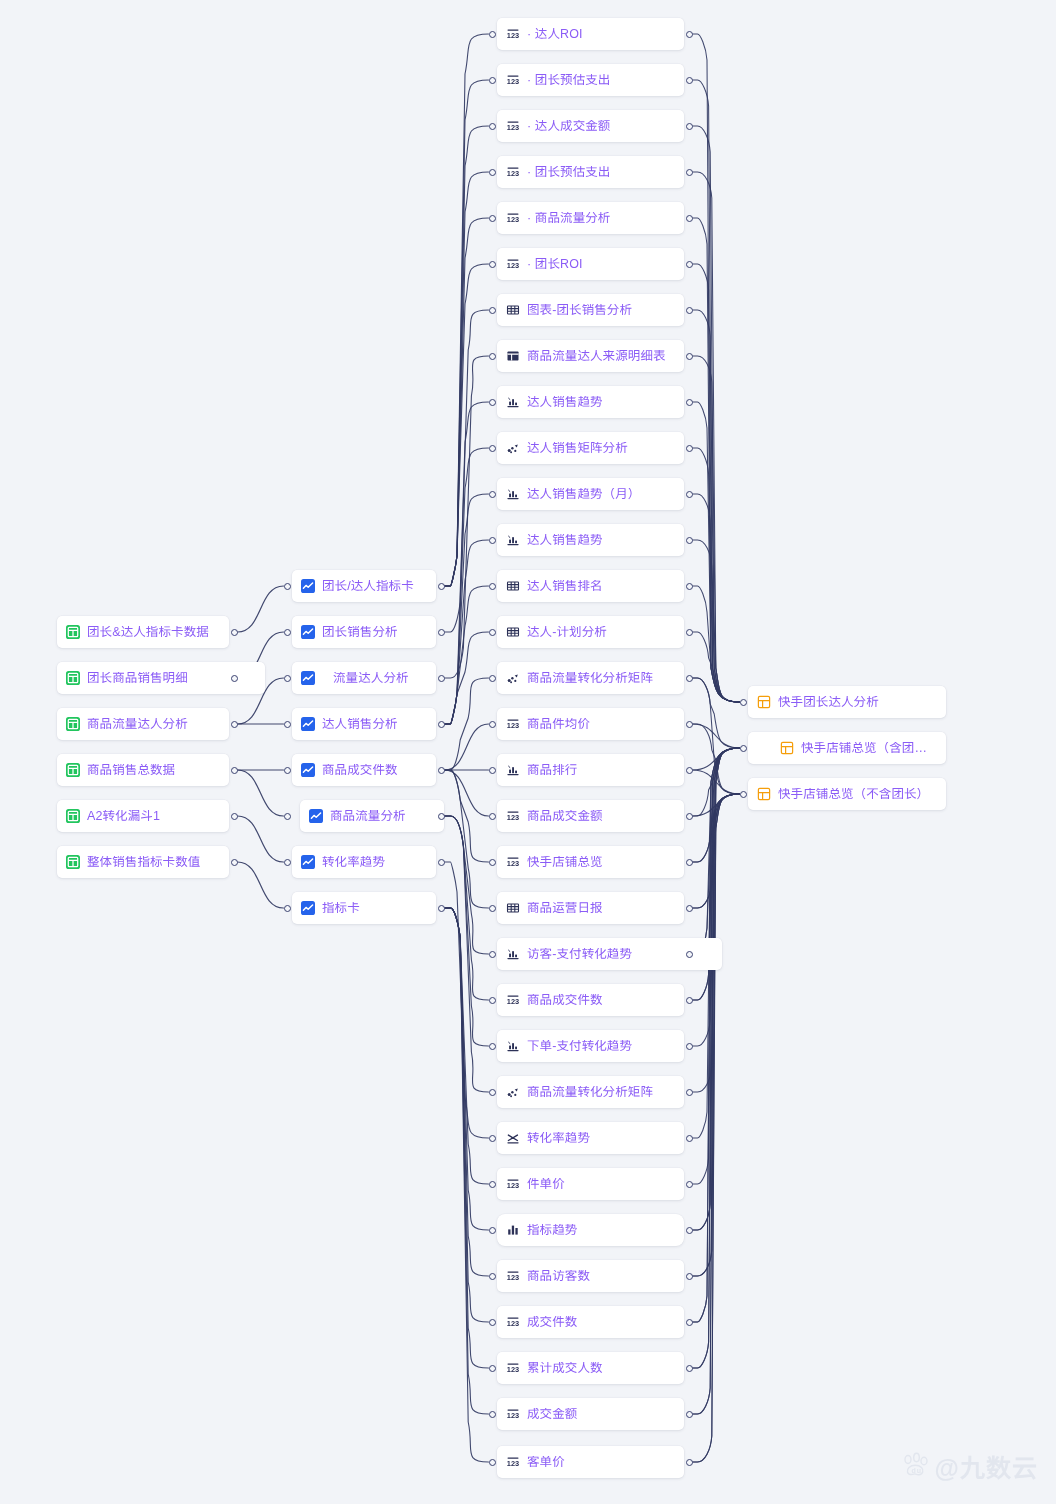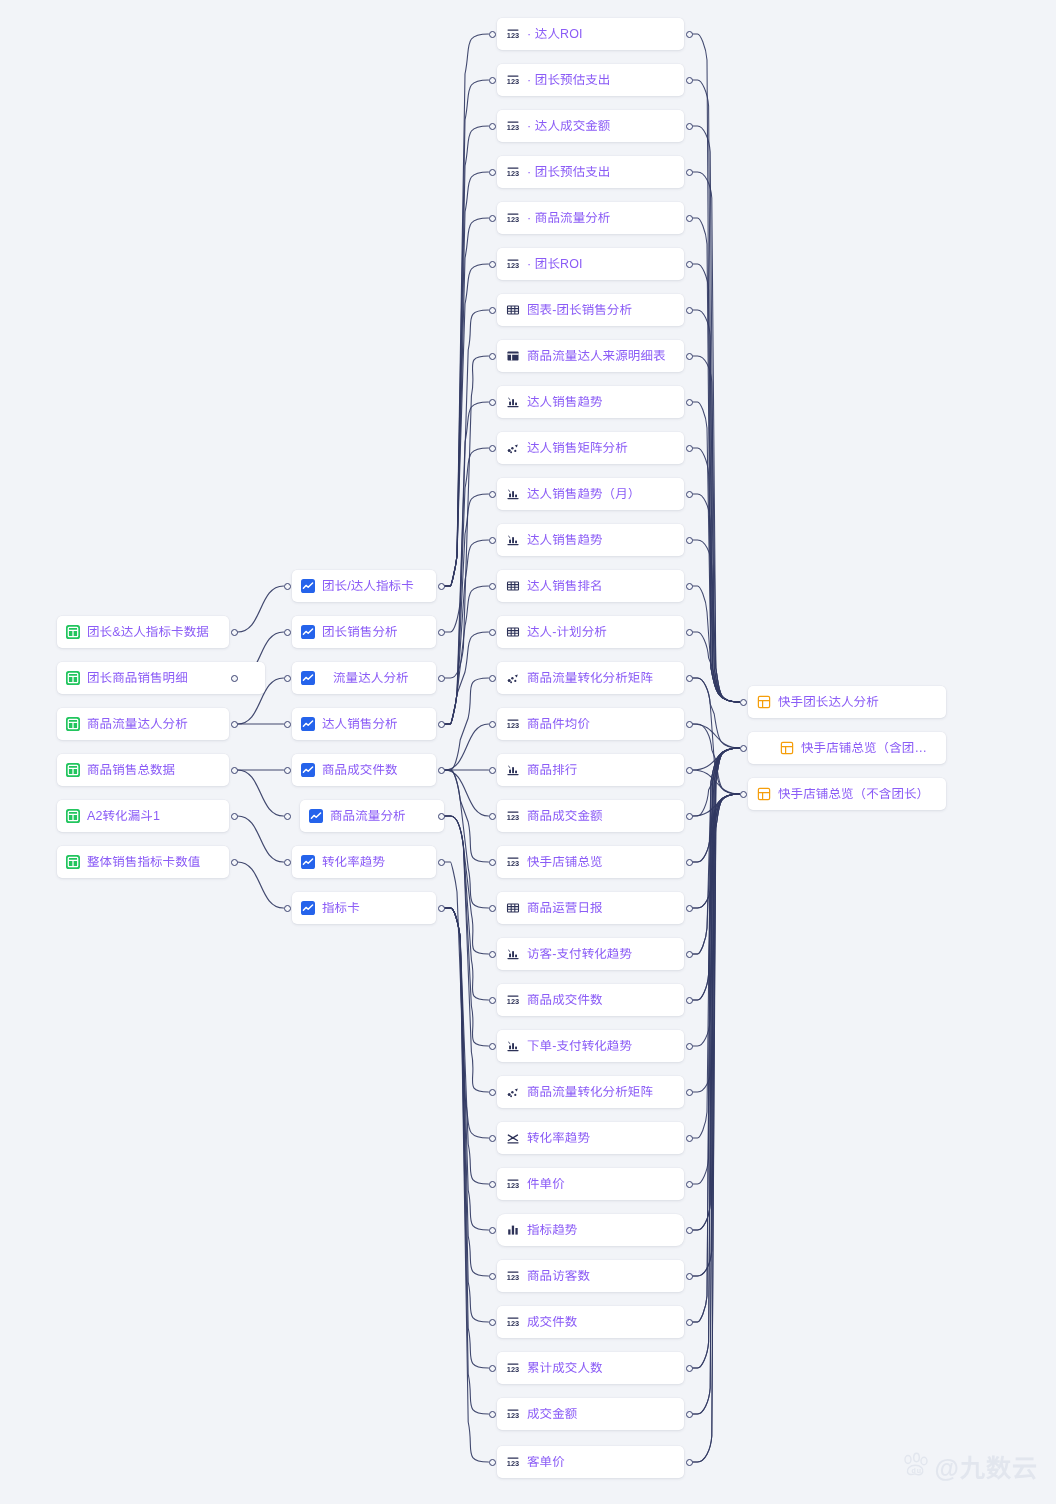--- a/index.html
+++ b/index.html
@@ -458,21 +458,21 @@
       </div>
       <div class="node" style="left: 497px; top: 892px; width: 187px;">
         <span class="ico">
           <svg viewBox="0 0 14 14" width="14" height="14" style="display: block;">
             <rect x="1.5" y="3" width="11" height="8" rx="0.7" fill="none" stroke="#2c3157" stroke-width="1.1"></rect>
             <path d="M1.5 5.6h11M1.5 8.3h11M5.2 3v8M8.8 3v8" stroke="#2c3157" stroke-width="1.1"></path>
           </svg>
         </span>
         <span class="lbl">商品运营日报</span>
       </div>
-      <div class="node" style="left: 497px; top: 938px; width: 187px;">
+      <div class="node" style="left: 497px; top: 938px; width: 225px;">
         <span class="ico">
           <svg viewBox="0 0 14 14" width="14" height="14" style="display: block;">
             <path d="M2 11.6h10" stroke="#2c3157" stroke-width="1.3" stroke-linecap="round"></path>
             <rect x="3.1" y="6.6" width="1.9" height="3.6" fill="#2c3157"></rect>
             <rect x="6.1" y="4.2" width="1.9" height="6" fill="#2c3157"></rect>
             <rect x="9.1" y="7.6" width="1.9" height="2.6" fill="#2c3157"></rect>
             <path d="M2.6 3.2l1.3 1.3" stroke="#2c3157" stroke-width="1" stroke-linecap="round"></path>
           </svg>
         </span>
         <span class="lbl">访客-支付转化趋势</span>

